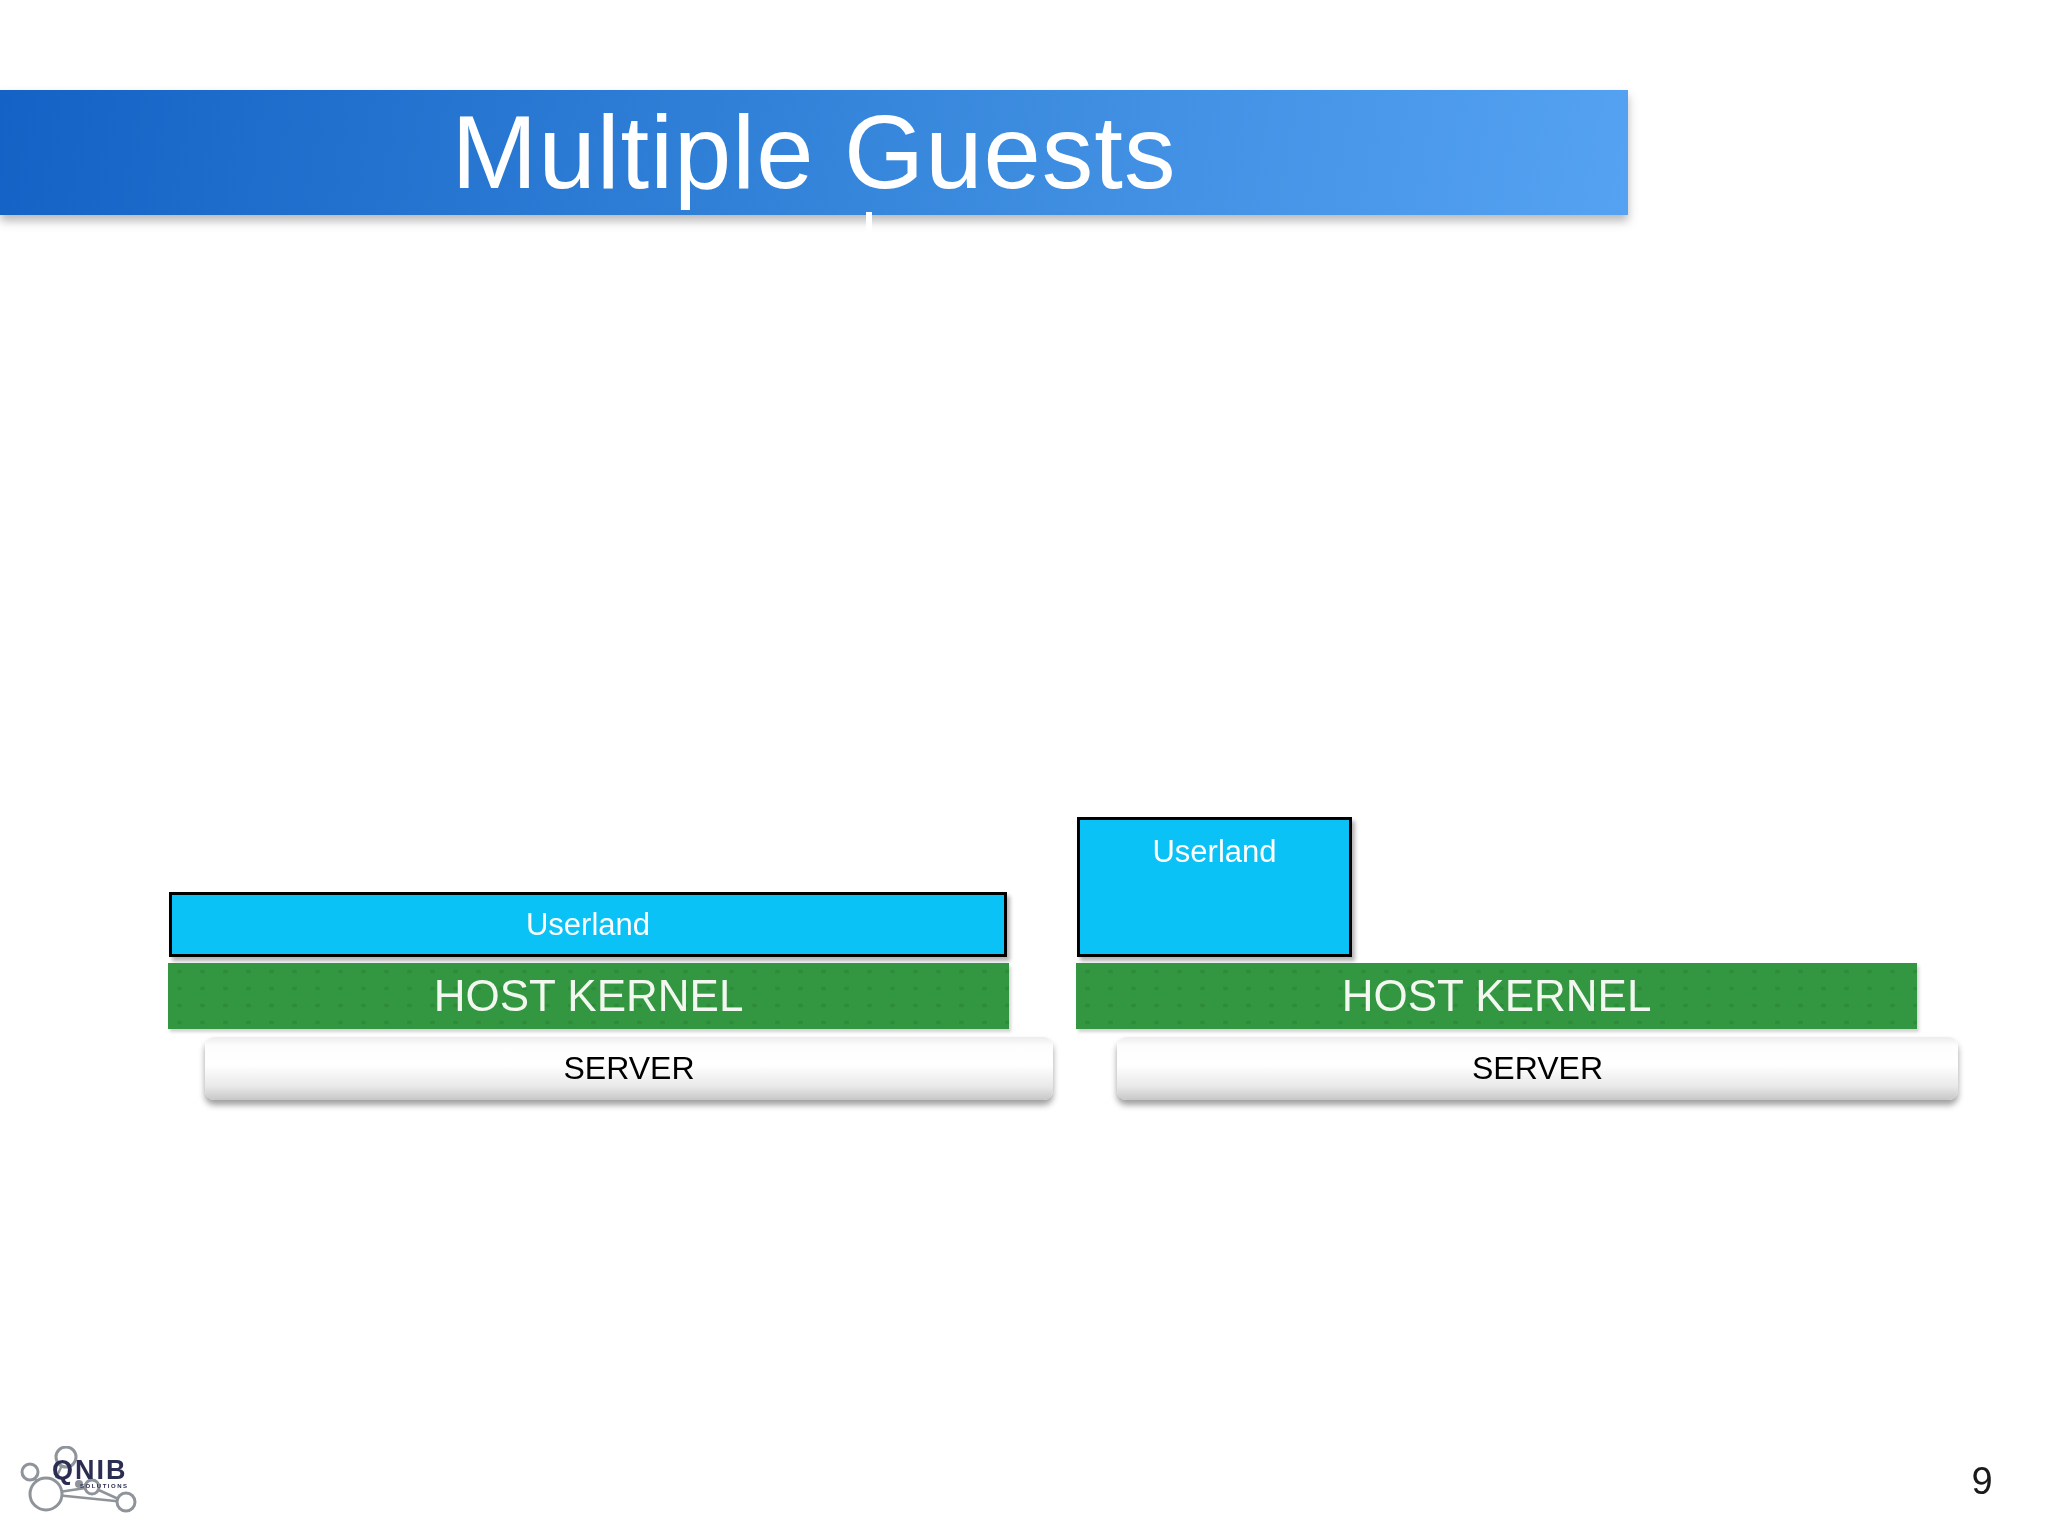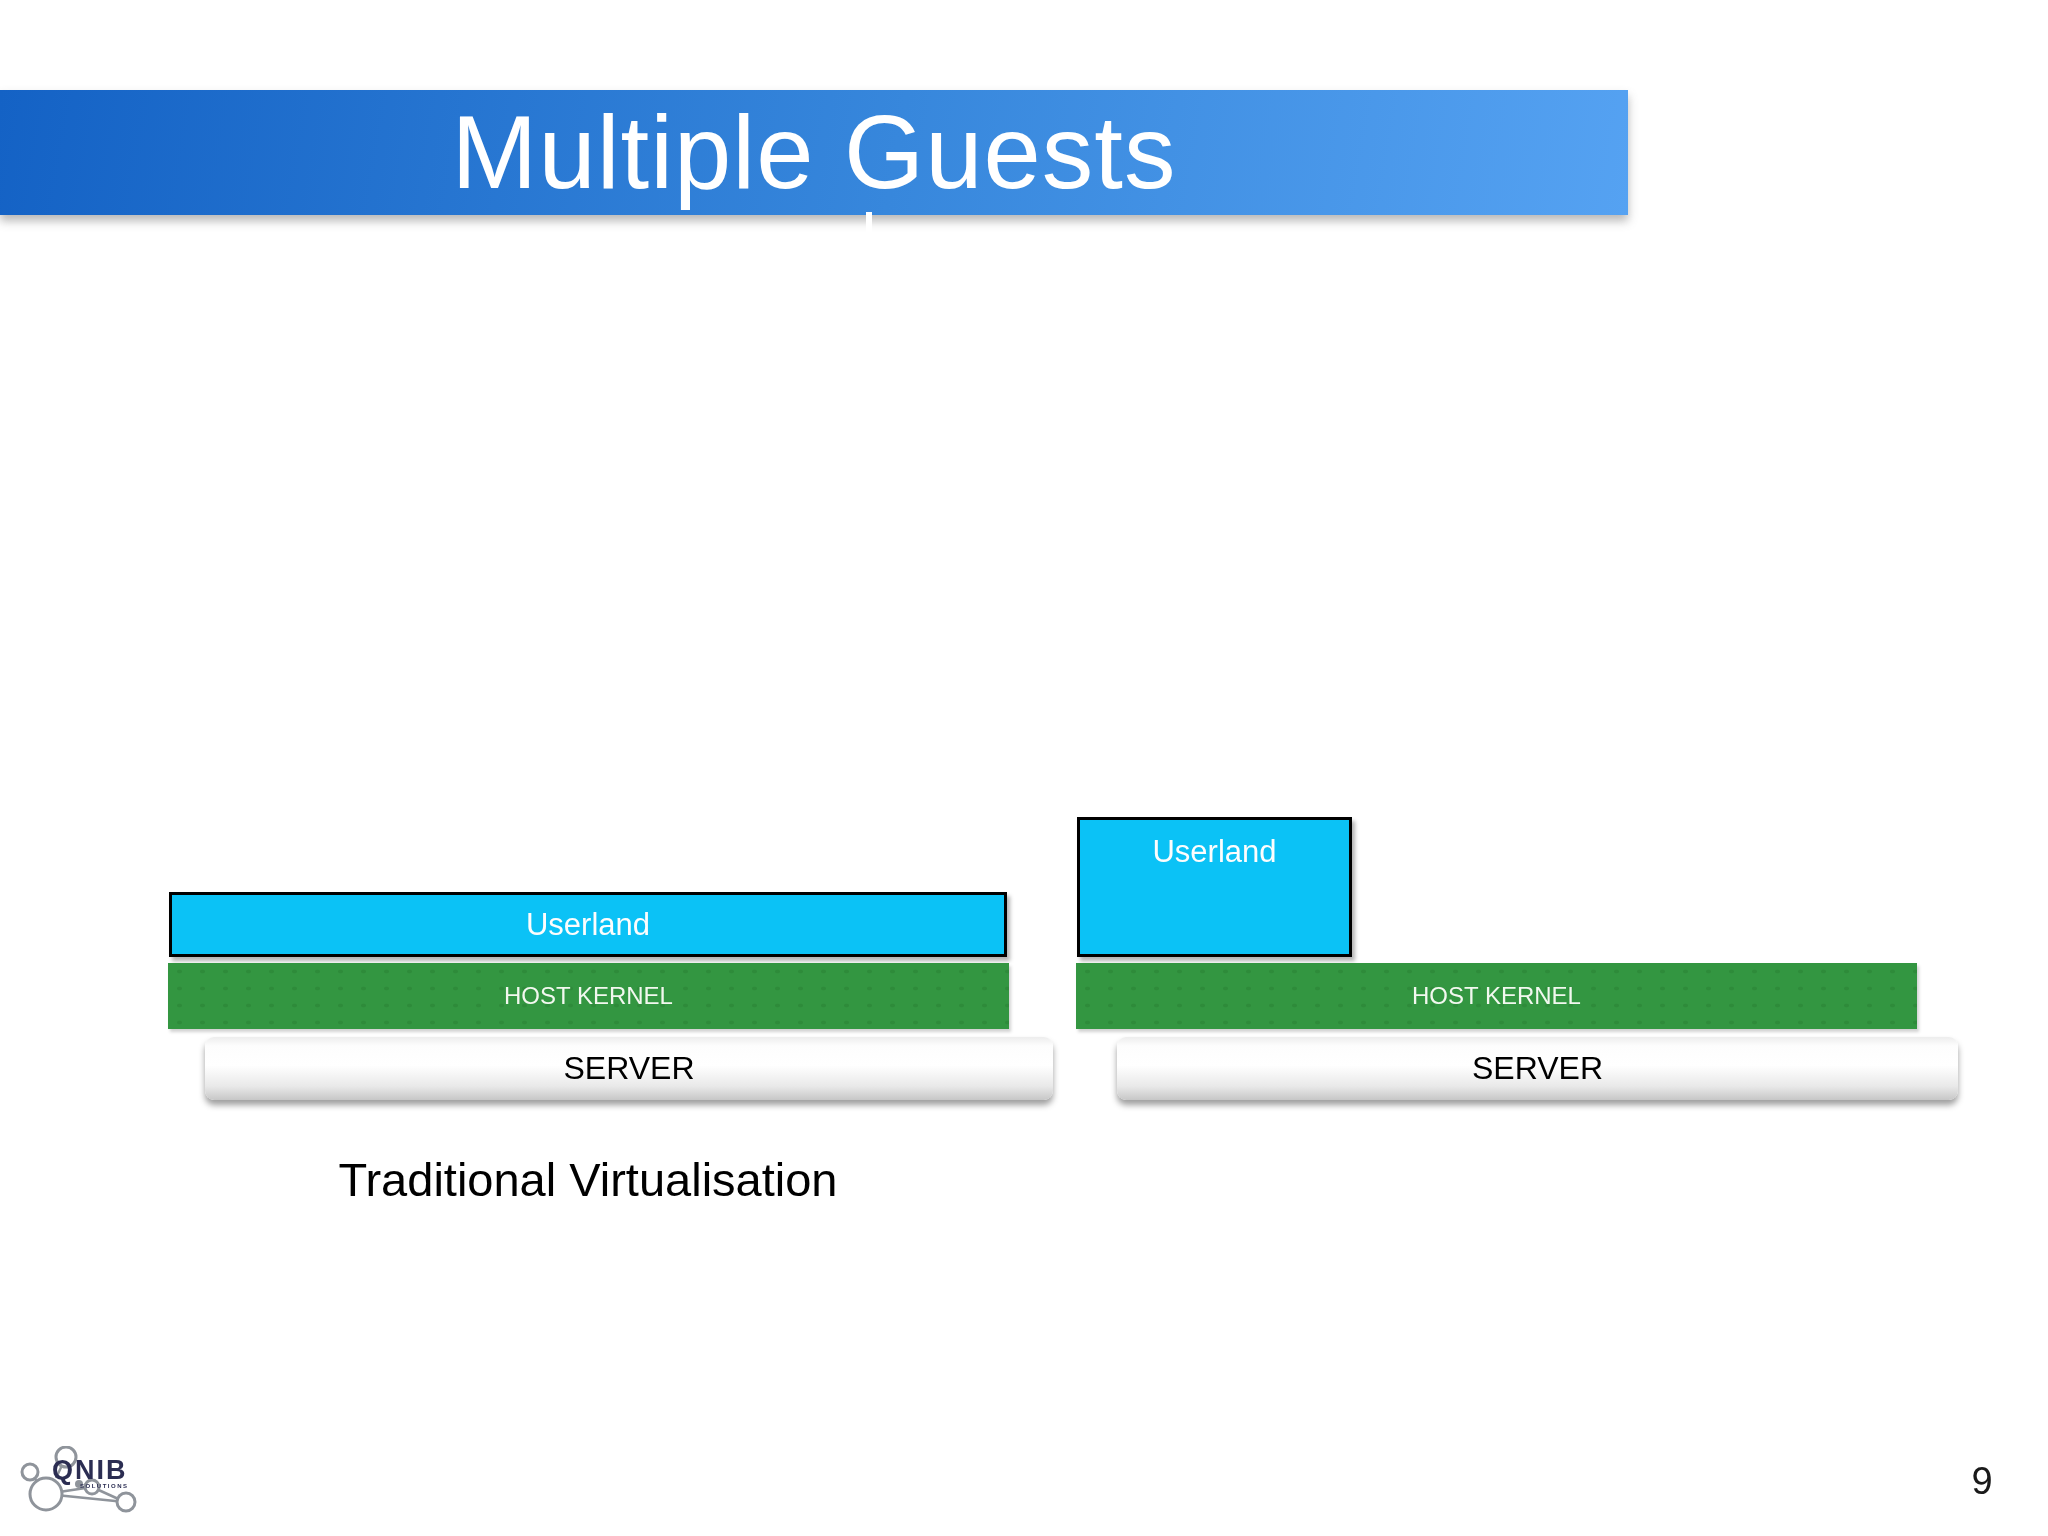--- a/index.html
+++ b/index.html
@@ -34,21 +34,21 @@
   }
   .userland-left  { left:169px;  top:892px; width:838px; height:65px; }
   .userland-right {
     left:1077px; top:817px; width:275px; height:140px;
     align-items:flex-start; padding-top:14px;
   }
   .kernel {
     background:#339641;
     background-image:radial-gradient(rgba(0,40,0,0.10) 0 2px, transparent 3px);
     background-size:23px 17px;
-    color:#f2f8ef; font-size:24px;
+    color:#f2f8ef; font-size:44px;
     box-shadow:2px 3px 3px rgba(0,0,0,0.18);
   }
   .kernel-left  { left:168px;  top:963px; width:841px; height:66px; }
   .kernel-right { left:1076px; top:963px; width:841px; height:66px; }
   .server {
     background:linear-gradient(to bottom,#ededed 0%,#fdfdfd 14%,#ffffff 45%,#e9e9e9 78%,#c7c7c7 100%);
     border-radius:9px;
     box-shadow:0 5px 6px rgba(0,0,0,0.38);
     color:#000000; font-size:32px;margin-left:40px;
   }
@@ -82,21 +82,20 @@
 
   <div class="layer userland userland-left">
     <span>Userland</span>
   </div>
   <div class="layer kernel kernel-left">
     <span>HOST KERNEL</span>
   </div>
   <div class="layer server server-left">
     <span>SERVER</span>
   </div>
-  <div class="caption caption-left">Traditional Virtualisation</div>
 
   <div class="layer userland userland-right">
     <span>Userland</span>
   </div>
   <div class="layer kernel kernel-right">
     <span>HOST KERNEL</span>
   </div>
   <div class="layer server server-right">
     <span>SERVER</span>
   </div>

